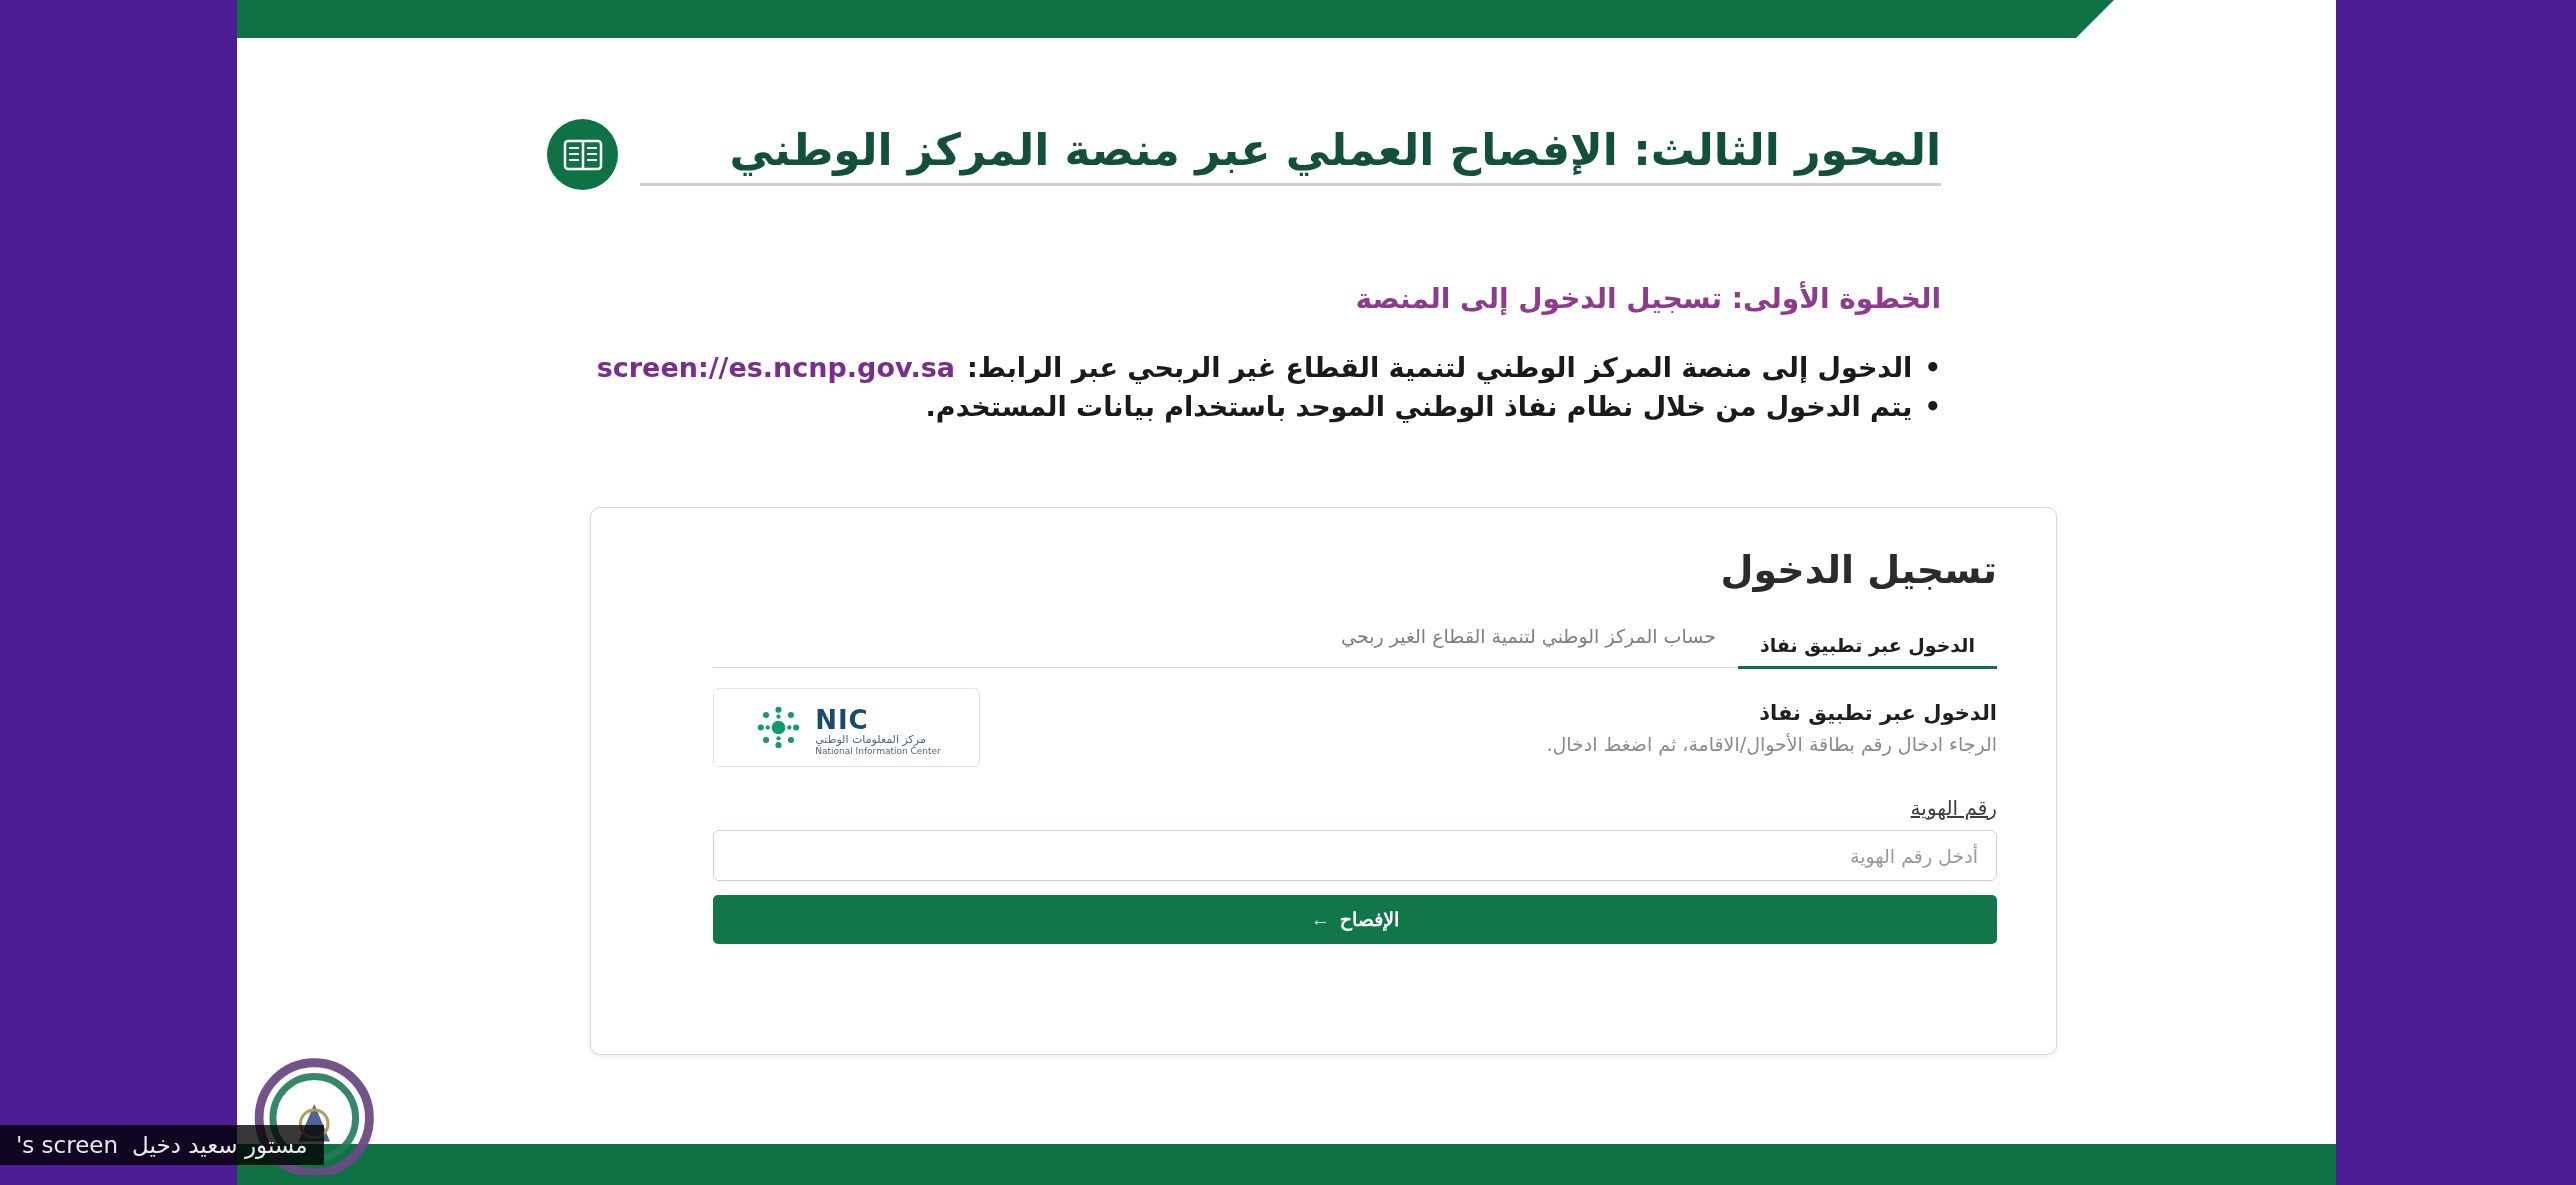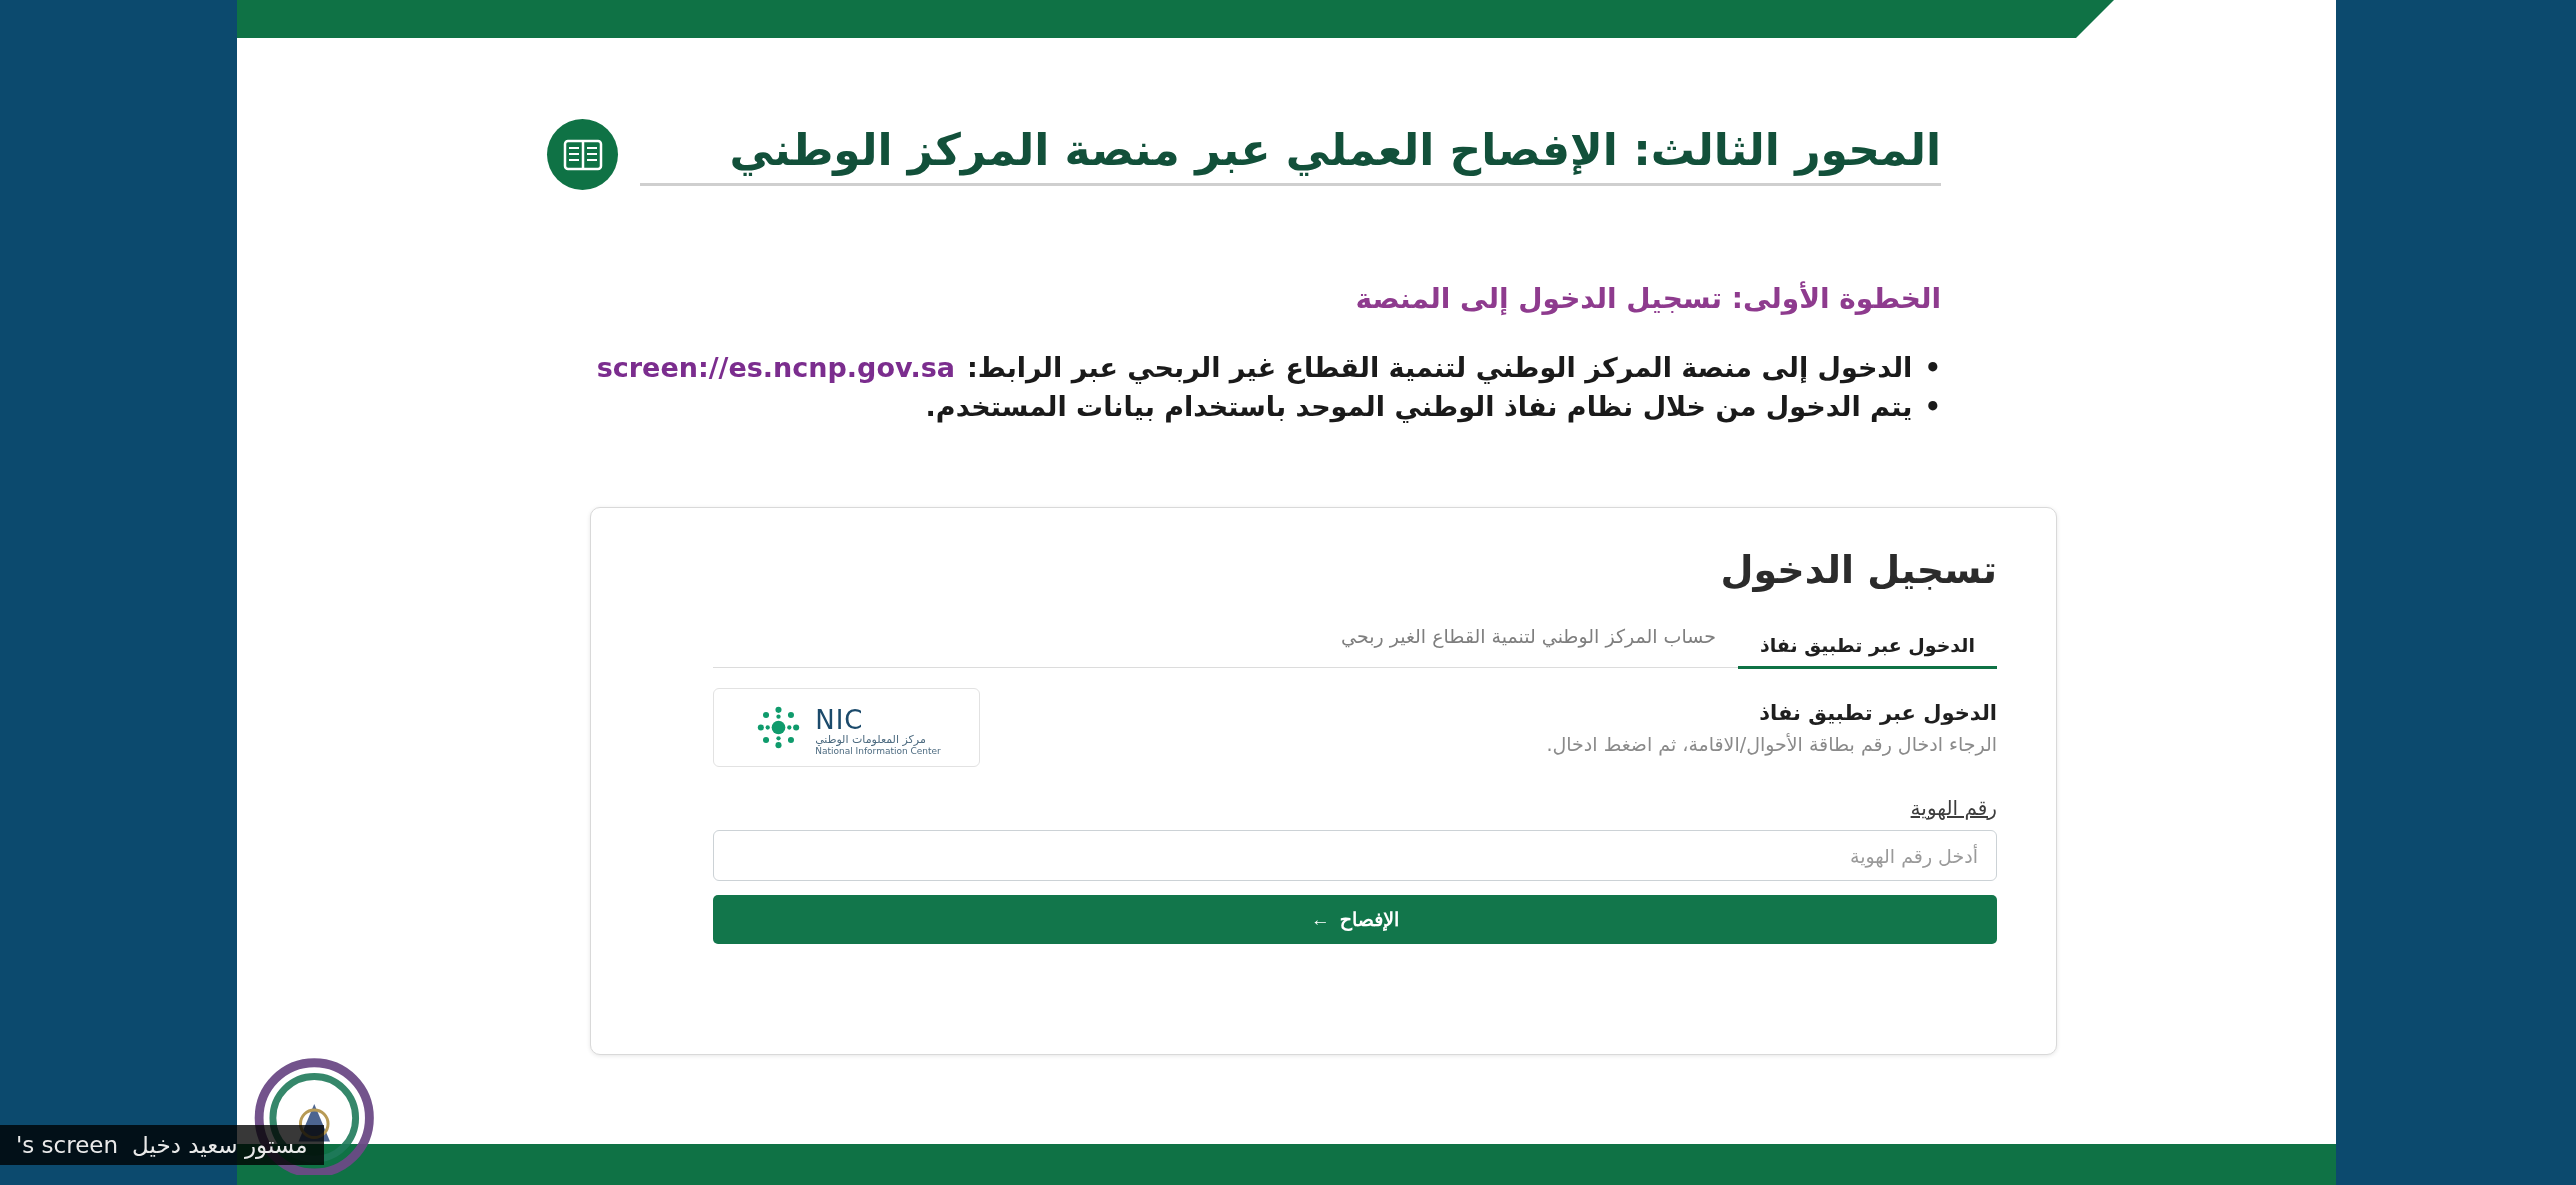--- a/index.html
+++ b/index.html
@@ -6,21 +6,21 @@
   html, body {
     margin: 0; padding: 0;
     width: 2576px; height: 1185px;
     background: #000;
     font-family: "DejaVu Sans", "Liberation Sans", sans-serif;
     overflow: hidden;
   }
   #screen {
     position: relative;
     width: 2576px; height: 1185px;
-    background: #0c4a6e;
+    background: #4c1d95;
   }
   
   #slide {
     position: absolute;
     left: 237px; top: 0px;
     width: 2099px; height: 1185px;
     background: #ffffff;
     overflow: hidden;
   }
   
@@ -160,21 +160,21 @@
     width: 267px; height: 79px;
     border: 1px solid #e2e2e2;
     border-radius: 6px;
     background: #fff;
     display: flex; flex-direction: row-reverse; align-items: center; justify-content: center;
     gap: 10px;
   }
   .nic-mark { width: 53px; height: 53px; position: relative; flex: 0 0 auto;}
   .nic-text { text-align: left; direction: ltr; }
   .nic-text .big {
-    font-size: 26px; font-weight: normal; color: #1b4a6b; letter-spacing: 1px;
+    font-size: 26px; font-weight: bold; color: #1b4a6b; letter-spacing: 1px;
     line-height: 1;
     margin-top: 8px;
   }
   .nic-text .ar { font-size: 11px; color: #4d6b80; line-height: 1.2; }
   .nic-text .en { font-size: 9px; color: #4d6b80; line-height: 1.2; }
 
   .field-label {
     position: absolute;
     right: 59px; top: 288px;
     font-size: 20px; color: #3d3d3d; text-decoration: underline;

